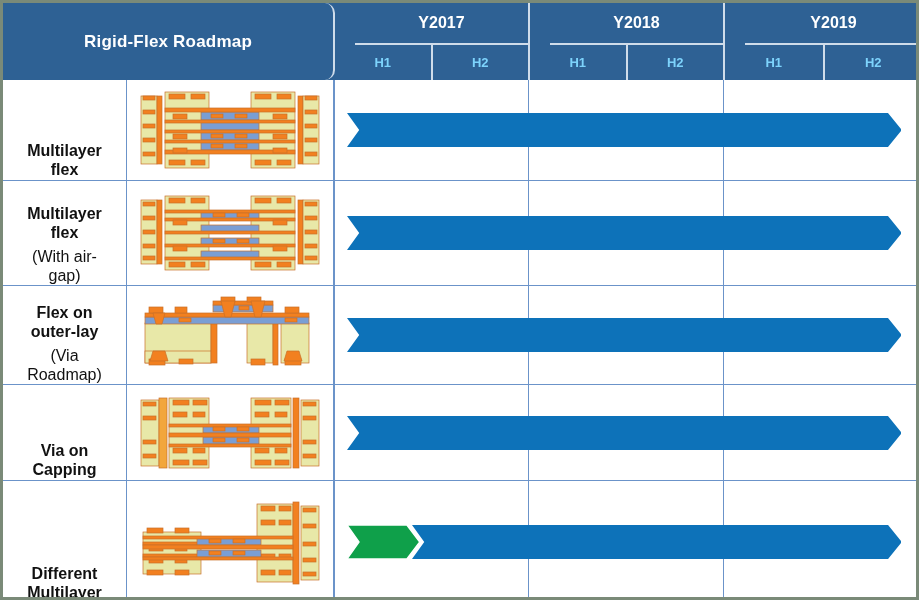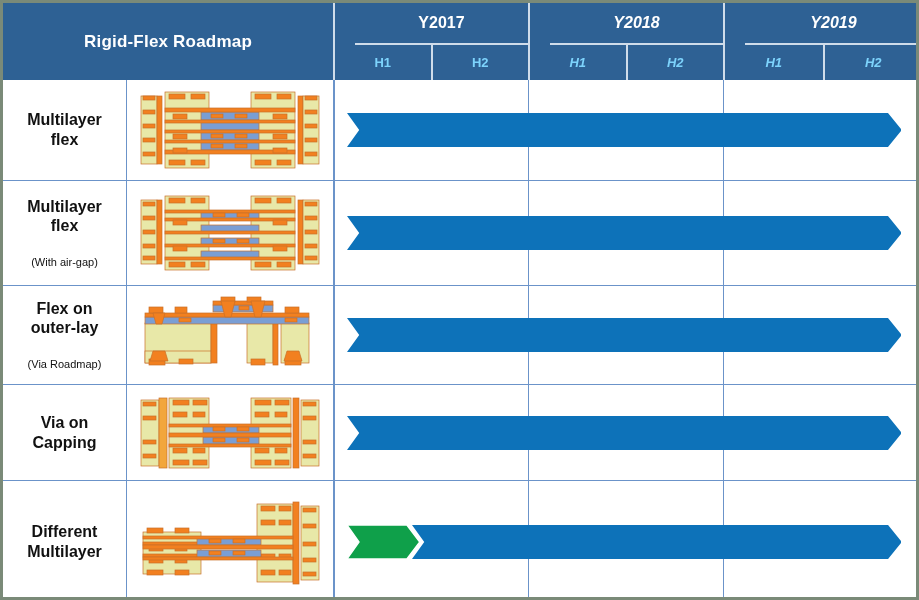--- a/index.html
+++ b/index.html
@@ -21,20 +21,21 @@
     background:#2e6194;
     box-sizing:border-box;
   }
   .hdr-title{
     position:absolute;left:0;top:0;width:332px;height:77px;
     display:flex;align-items:center;justify-content:center;
     color:#ffffff;font-weight:bold;font-size:17px;
     letter-spacing:.2px;
     border-right:2px solid #cfdcea;
     box-sizing:border-box;
+    border-radius:10px;
   }
   .years{
     position:absolute;left:332px;top:0;right:0;height:77px;
   }
   .year-col{
     position:absolute;top:0;height:77px;box-sizing:border-box;
   }
   .year-name{
     height:42px;display:flex;align-items:center;justify-content:center;
     color:#fff;font-weight:bold;font-size:16px;
@@ -42,46 +43,46 @@
     box-sizing:border-box;
     margin-left:20px;
   }
   .halves{height:35px;display:flex;}
   .half{
     flex:1;display:flex;align-items:center;justify-content:center;
     color:#7dd3fc;font-weight:bold;font-size:13px;
     box-sizing:border-box;
   }
   .half.h2{border-left:2px solid #cfdcea;}
-  .year-col.sep{border-left:2px solid #cfdcea;font-style:italic;}
+  .year-col.sep{border-left:2px solid #cfdcea;}
 
   
   .body{
     position:absolute;left:0;top:77px;right:0;bottom:0;
   }
   .row{
     position:absolute;left:0;right:0;
     box-sizing:border-box;
   }
   .rowline{
     position:absolute;left:0;right:0;height:1px;background:#6b93c9;
   }
 
   .cell-label{
     position:absolute;left:0;top:0;width:124px;height:100%;
-    display:flex;flex-direction:column;align-items:center;justify-content:center;
+    display:flex;flex-direction:column;align-items:center;justify-content:flex-end;
     text-align:center;box-sizing:border-box;
     border-right:1px solid #6b93c9;
     padding:0 20px;
   }
   .lbl-main{
     font-weight:bold;font-size:16px;color:#111;line-height:1.22;
   }
   .lbl-sub{
-    font-size:11px;color:#111;line-height:1.2;margin-top:20px;
+    font-size:16px;color:#111;line-height:1.2;margin-top:4px;
   }
 
   .cell-fig{
     position:absolute;left:124px;top:0;width:208px;height:100%;
     border-right:2px solid #6b93c9;
     box-sizing:border-box;
     display:flex;align-items:center;justify-content:center;
   }
   .cell-fig svg{display:block;}
 

